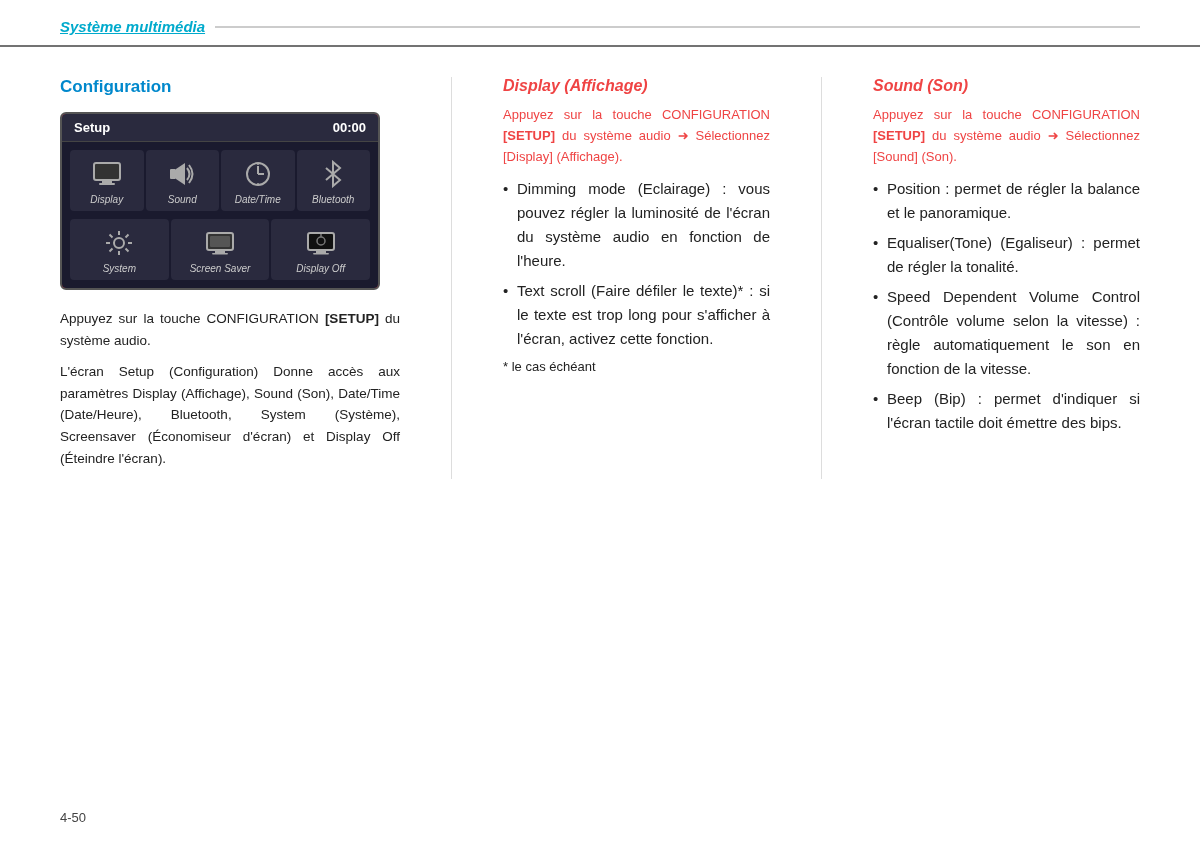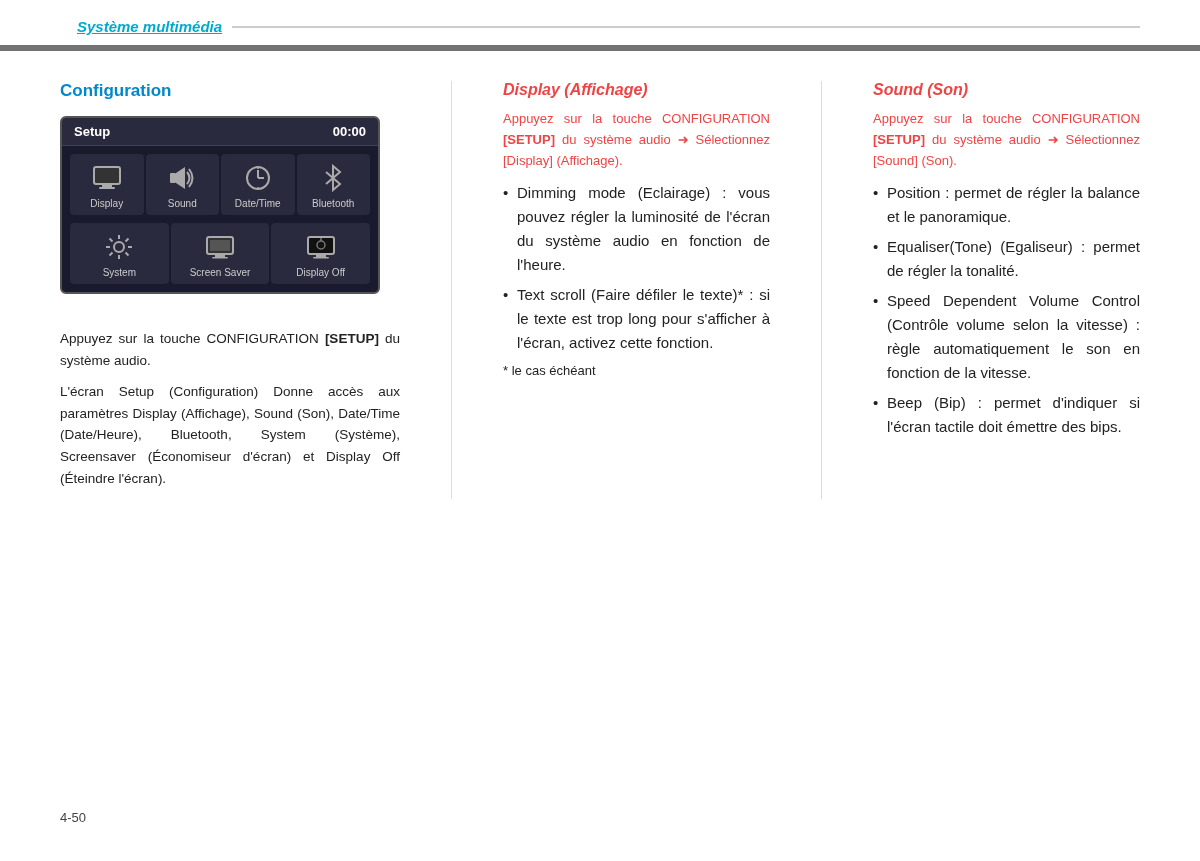--- a/index.html
+++ b/index.html
@@ -17,22 +17,22 @@
       width: 1200px;
       height: 861px;
       padding: 0;
       position: relative;
     }
 
     
     .header {
       display: flex;
       align-items: center;
-      padding: 18px 60px 10px 77px;
-      border-bottom: 6px solid #737373;
+      padding: 18px 60px 10px 60px;
+      border-bottom: 2px solid #737373;
       margin-bottom: 0;
     }
     .header-title {
       color: #00aacc;
       font-size: 15px;
       font-style: italic;
       font-weight: bold;
       text-decoration: underline;
     }
     .header-line {
@@ -60,21 +60,21 @@
       font-weight: bold;
       margin-bottom: 15px;
     }
 
     
     .setup-screen {
       border: 2px solid #555;
       border-radius: 6px;
       background: #ef4444;
       overflow: hidden;
-      margin-bottom: 34px;
+      margin-bottom: 18px;
       width: 320px;
     }
     .setup-header {
       background: #2a2a3e;
       display: flex;
       align-items: center;
       padding: 6px 12px;
       justify-content: space-between;
       border-bottom: 1px solid #444;
     }
@@ -97,20 +97,21 @@
       background: #1a1a2e;
     }
     .setup-item {
       display: flex;
       flex-direction: column;
       align-items: center;
       padding: 8px 4px 6px 4px;
       background: #2a2a3e;
       border-radius: 4px;
       cursor: pointer;
+      font-style: italic;
     }
     .setup-item .icon {
       width: 38px;
       height: 32px;
       display: flex;
       align-items: center;
       justify-content: center;
       margin-bottom: 4px;
     }
     .setup-item .icon svg {

